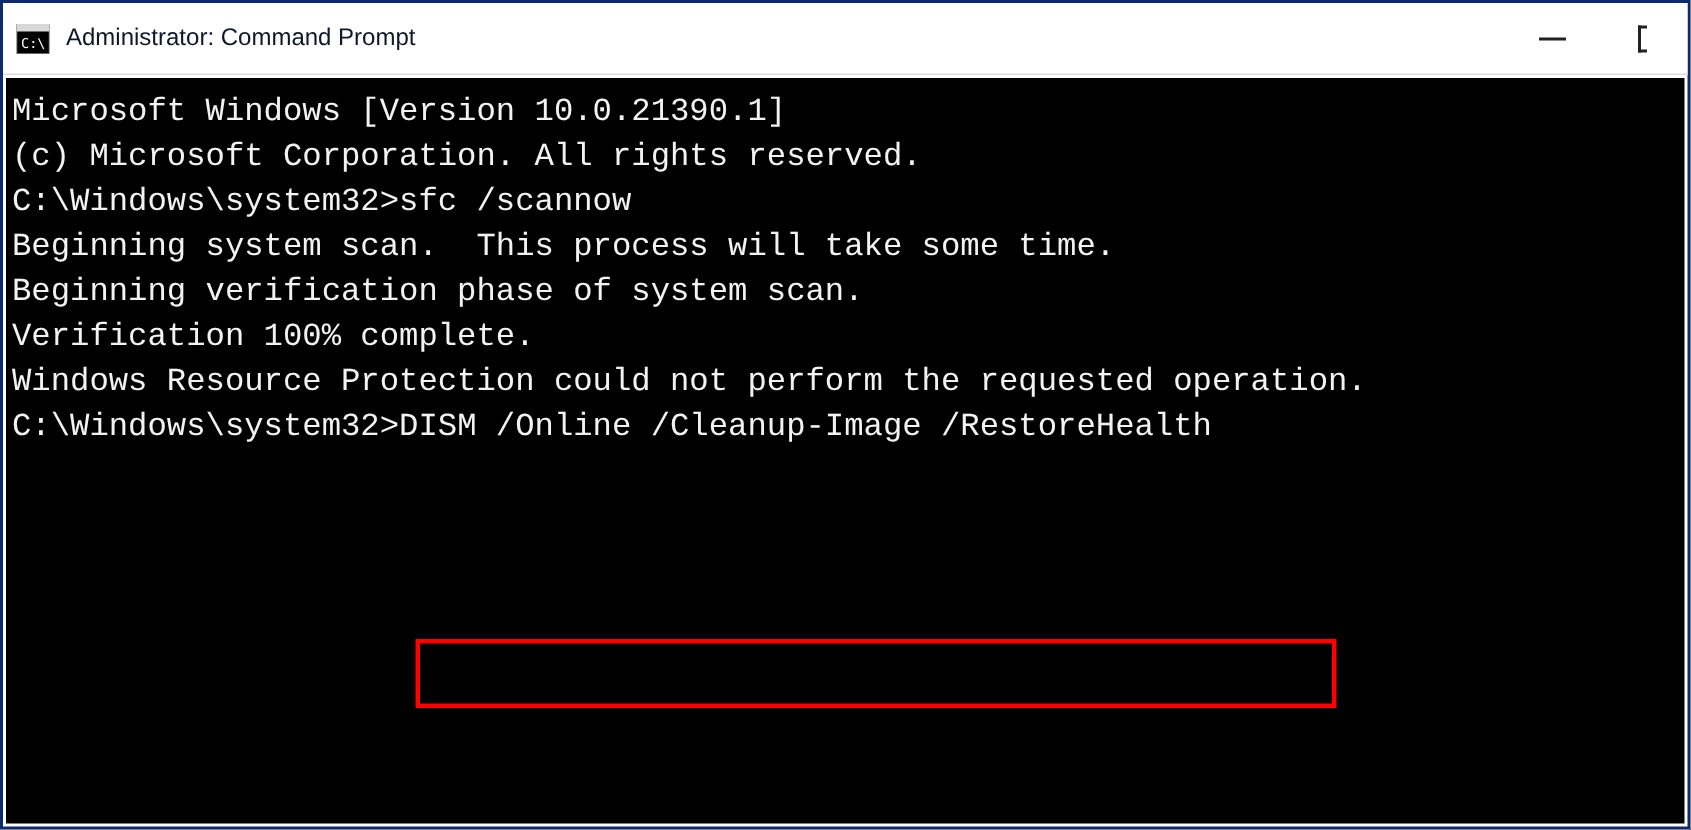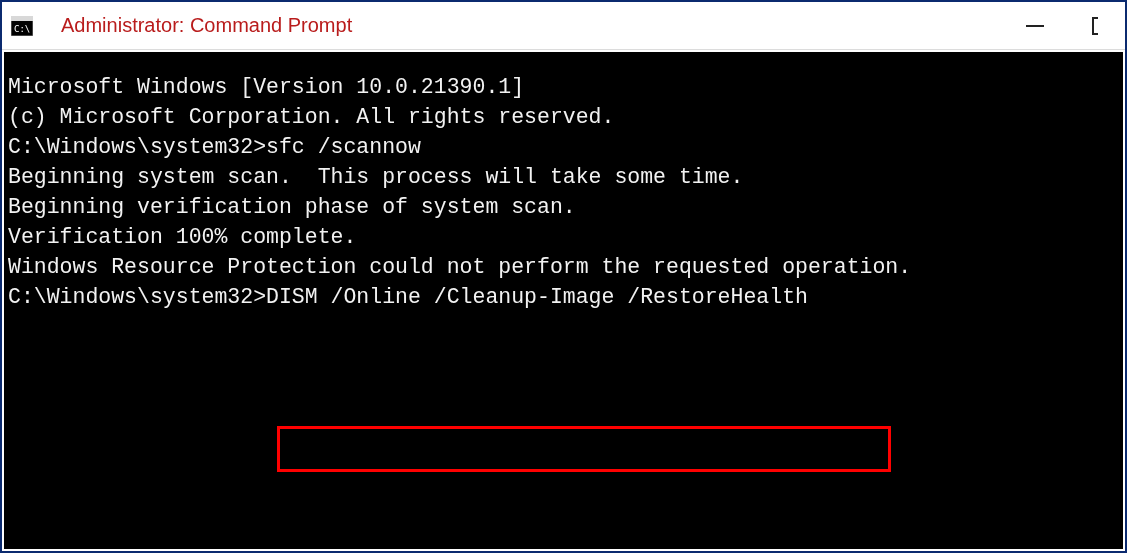--- a/index.html
+++ b/index.html
@@ -23,25 +23,24 @@
       width: 24px;
       height: 24px;
       margin-right: 10px;
       display: flex;
       align-items: center;
       justify-content: center;
       flex-shrink: 0;
     }
     .app-icon svg { display: block; }
     .title-text {
-      font-size: 20px;
-      color: #b91c1c;
+      font-size: 16px;
+      color: #0f172a;
       flex: 1;
       white-space: nowrap;
-      margin-left: 17px;
     }
     .win-controls {
       display: flex;
       align-items: center;
       gap: 28px;
       padding-right: 6px;
     }
     .win-btn {
       width: 32px;
       height: 32px;
@@ -66,21 +65,21 @@
       position: absolute;
       left: 2px;
       right: 2px;
       top: 50px;
       bottom: 2px;
       background: #000000;
       color: #f2f2f2;
       font-family: Consolas, "Courier New", monospace;
       font-size: 21.5px;
       line-height: 30px;
-      padding: 20px 4px 4px 4px;
+      padding: 8px 4px 4px 4px;
       white-space: pre;
       overflow: hidden;
     }
     .terminal .line { display: block; }
     .highlight-box {
       position: absolute;
       border: 3px solid #ff0000;
       pointer-events: none;
       left: 275px;
       top: 424px;

